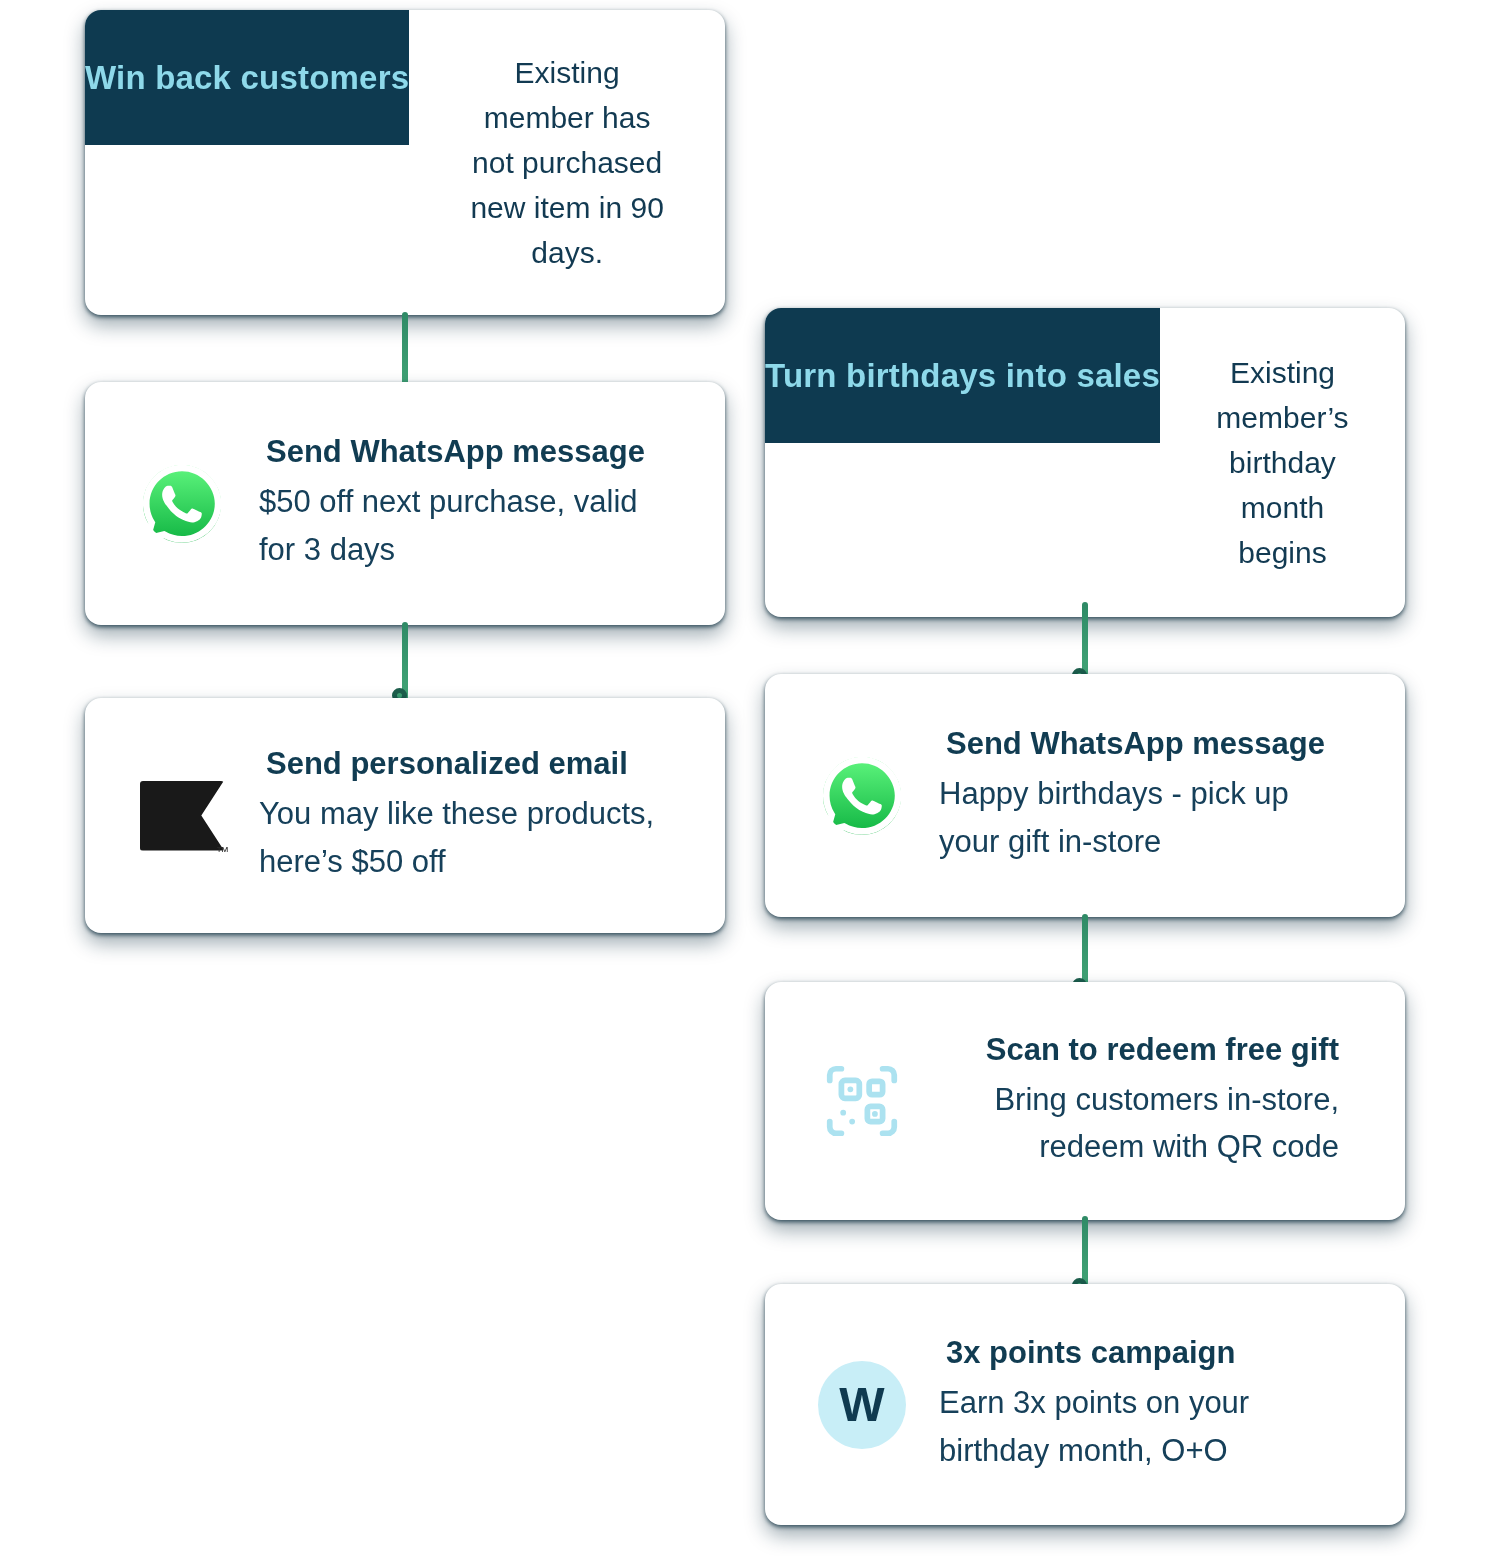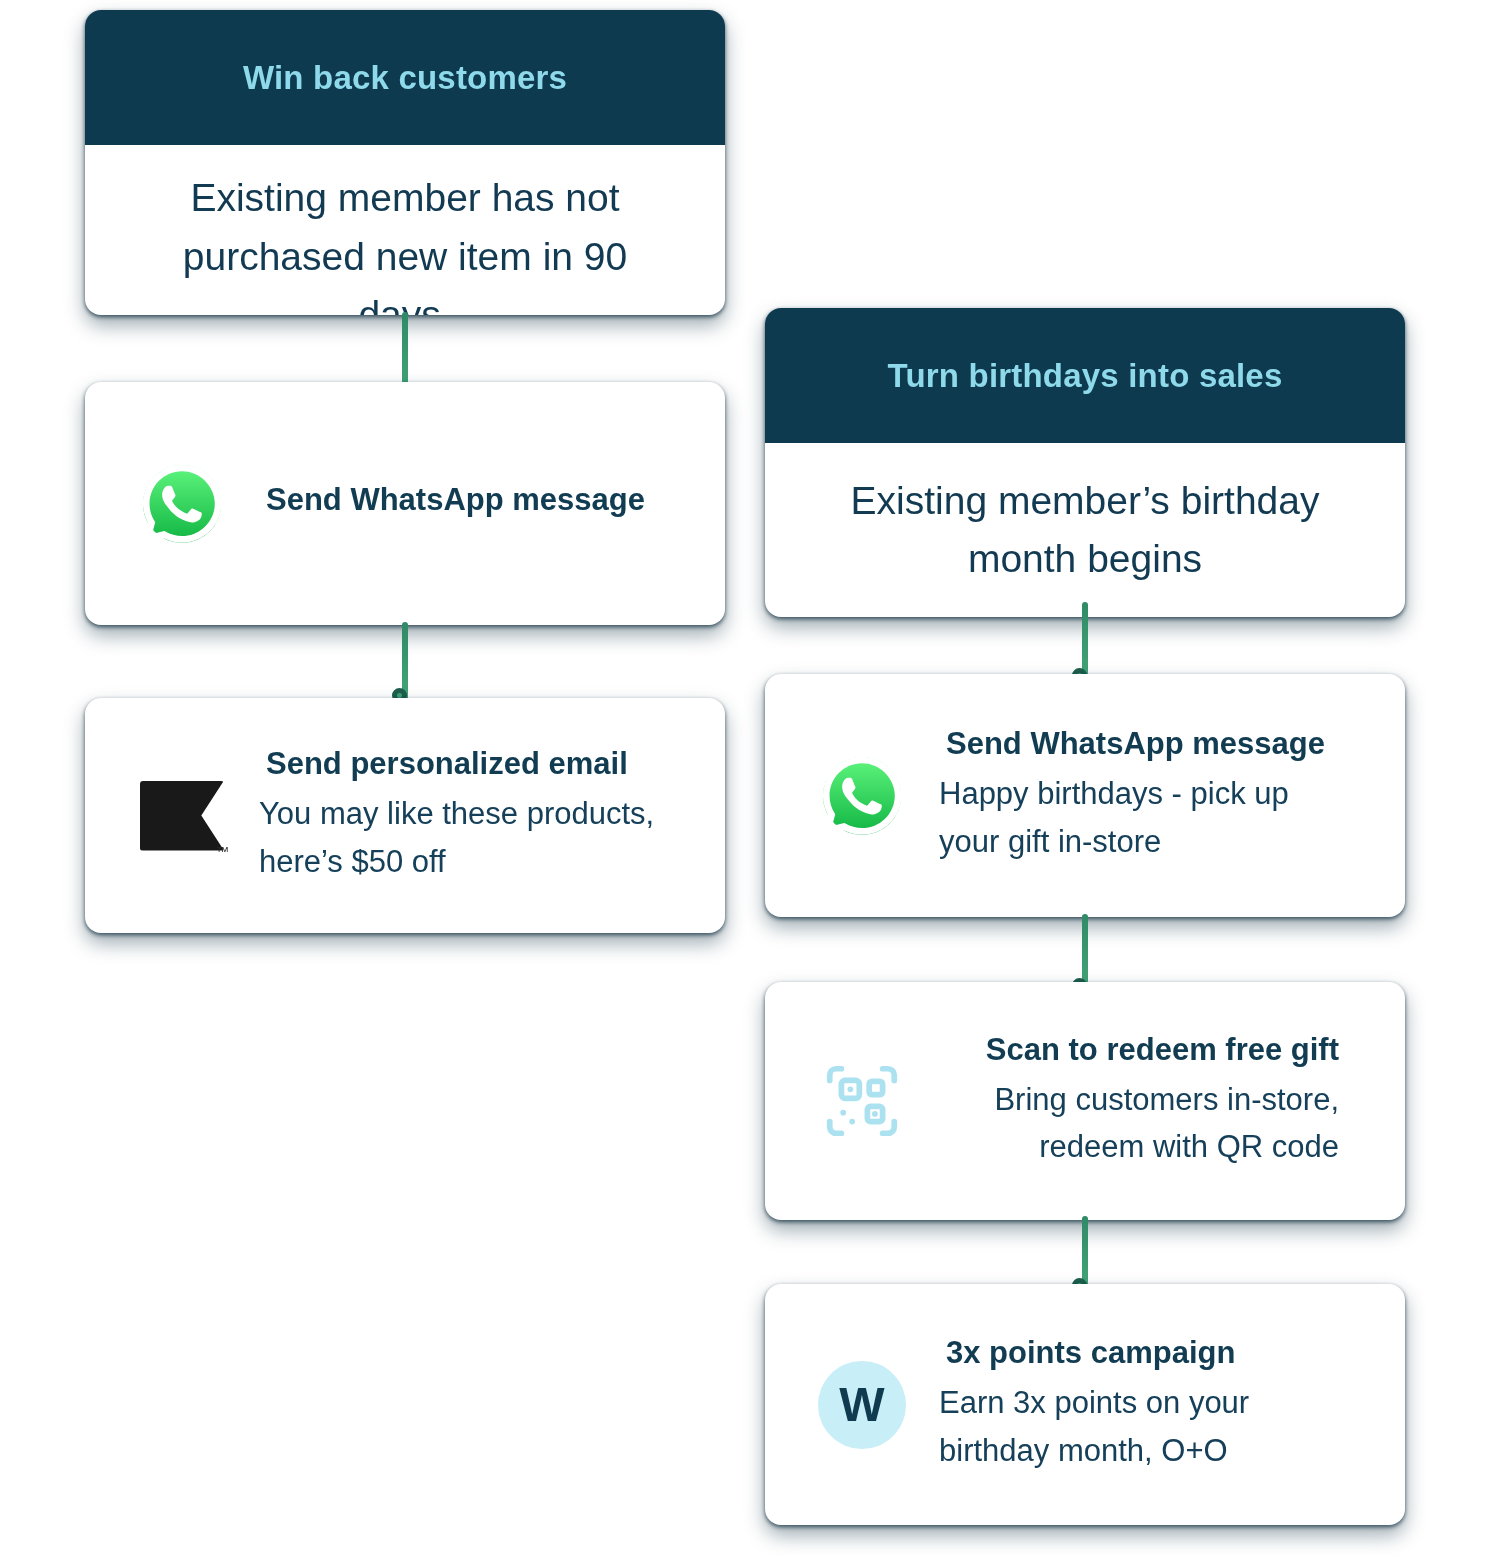--- a/index.html
+++ b/index.html
@@ -17,21 +17,21 @@
   }
   .card {
     position: absolute;
     width: 640px;
     background: #ffffff;
     border-radius: 16px;
     box-shadow: 0 2px 4px rgba(13,45,62,0.75), 0 10px 20px rgba(13,45,62,0.40);
   }
   .header-card {
     display: flex;
-    flex-direction: column;
+    flex-direction: row;
     overflow: hidden;
   }
   .card-header {
     background: #0e3a50;
     height: 135px;
     flex: 0 0 auto;
     display: flex;
     align-items: center;
     justify-content: center;
   }
@@ -43,21 +43,21 @@
     white-space: nowrap;
   }
   .trigger-body {
     flex: 1;
     display: flex;
     align-items: center;
     justify-content: center;
     text-align: center;
     padding: 24px 56px;
     color: #123a52;
-    font-size: 39px;
+    font-size: 30px;
     line-height: 1.5;
   }
   .step-card {
     display: flex;
     align-items: center;
     gap: 32px;
     padding: 26px 30px 26px 52px;
   }
   .step-icon {
     flex: 0 0 auto;
@@ -151,20 +151,21 @@
 
   <div class="card step-card" style="top:382px; left:85px; height:243px;">
     <div class="step-icon">
       <svg viewBox="0 0 448 512" width="90" height="90">
         <circle cx="224" cy="256" r="222" fill="url(#wa-grad)"></circle>
         <path fill="#ffffff" d="M380.9 97.1C339 55.1 283.2 32 223.9 32c-122.4 0-222 99.6-222 222 0 39.1 10.2 77.3 29.6 111L0 480l117.7-30.9c32.4 17.7 68.9 27 106.1 27h.1c122.3 0 224.1-99.6 224.1-222 0-59.3-25.2-115-67.1-157zm-157 341.6c-33.2 0-65.7-8.9-94-25.7l-6.7-4-69.8 18.3L72 359.2l-4.4-7c-18.5-29.4-28.2-63.3-28.2-98.2 0-101.7 82.8-184.5 184.6-184.5 49.3 0 95.6 19.2 130.4 54.1 34.8 34.9 56.2 81.2 56.1 130.5 0 101.8-84.9 184.6-186.6 184.6zm101.2-138.2c-5.5-2.8-32.8-16.2-37.9-18-5.1-1.9-8.8-2.8-12.5 2.8-3.7 5.6-14.3 18-17.6 21.8-3.2 3.7-6.5 4.2-12 1.4-32.6-16.3-54-29.1-75.5-66-5.7-9.8 5.7-9.1 16.3-30.3 1.8-3.7.9-6.9-.5-9.7-1.4-2.8-12.5-30.1-17.1-41.2-4.5-10.8-9.1-9.3-12.5-9.5-3.2-.2-6.9-.2-10.6-.2-3.7 0-9.7 1.4-14.8 6.9-5.1 5.6-19.4 19-19.4 46.3 0 27.3 19.9 53.7 22.6 57.4 2.8 3.7 39.1 59.7 94.8 83.8 35.2 15.2 49 16.5 66.6 13.9 10.7-1.6 32.8-13.4 37.4-26.4 4.6-13 4.6-24.1 3.2-26.4-1.3-2.5-5-3.9-10.5-6.6z"></path>
       </svg>
     </div>
     <div class="step-text">
       <h3>Send WhatsApp message</h3>
+      <p>$50 off next purchase, valid for 3 days</p>
     </div>
   </div>
 
   <div class="connector" style="left:402px; top:622px; height:82px;"></div>
   <div class="dot" style="left:392px; top:688px;"></div>
 
   <div class="card step-card" style="top:698px; left:85px; height:235px;">
     <div class="step-icon">
       <div class="klaviyo-flag"></div>
       <span class="tm-mark">™</span>

